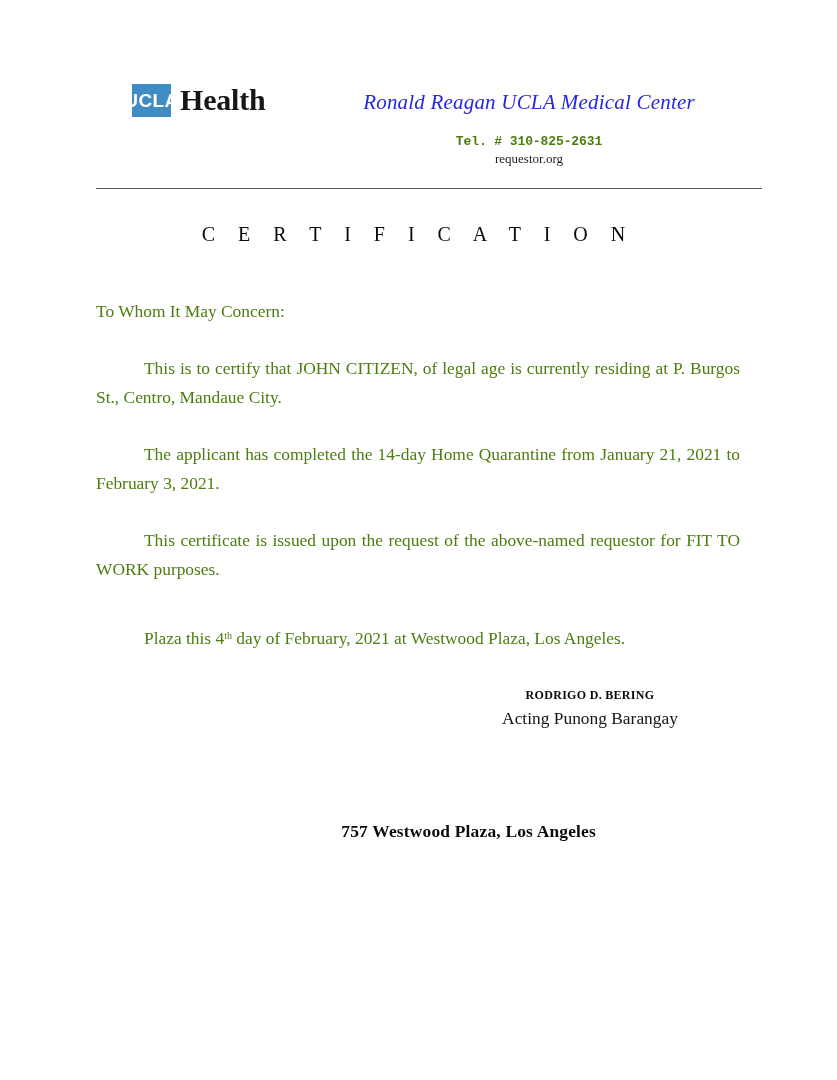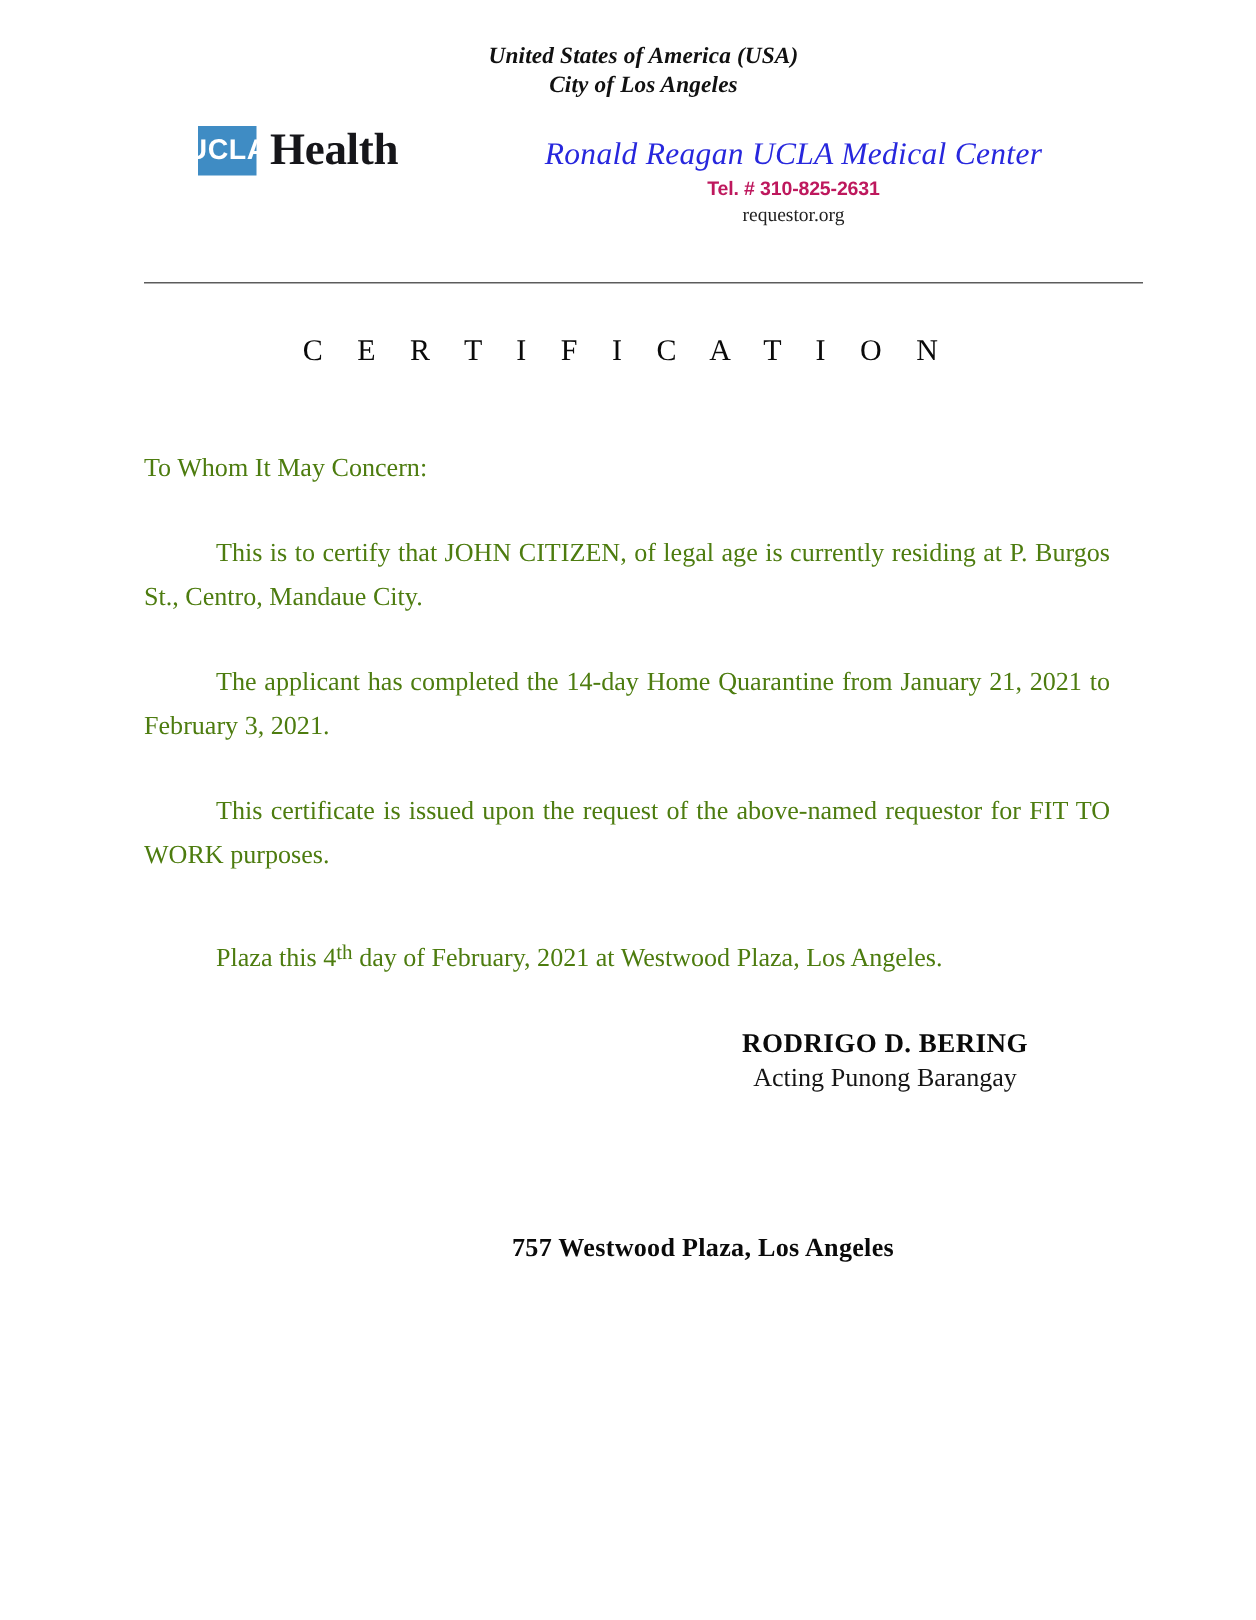--- a/index.html
+++ b/index.html
@@ -90,26 +90,26 @@
   }
   .facility-name {
     font-family: "Liberation Serif", "DejaVu Serif", serif;
     font-style: italic;
     font-size: 21px;
     line-height: 25px;
     color: #2727dd;
     letter-spacing: 0.2px;
   }
   .facility-tel {
-    margin-top: 2px;
-    font-family: Liberation Sans, sans-serif;
+    margin-top: 18px;
+    font-family: Liberation Mono, monospace;
     font-weight: bold;
     font-size: 13px;
     line-height: 17px;
-    color: #be185d;
+    color: #4d7c0f;
     letter-spacing: -0.1px;
   }
   .facility-web {
     margin-top: 1px;
     font-family: "Liberation Serif", "DejaVu Serif", serif;
     font-size: 13px;
     line-height: 16px;
     color: #222222;
   }
 
@@ -158,37 +158,37 @@
     text-indent: 48px;
   }
   .para b, .salutation b { font-weight: normal; }
 
   .given-line {
     margin: 40px 0 0 0;
     text-align: left;
     text-indent: 48px;
   }
   .ord-sup {
-    font-size: 14px;
+    font-size: 10px;
     vertical-align: 5px;
     line-height: 0;
   }
 
   
   .signature-block {
     position: absolute;
     left: 430px;
     top: 684px;
     width: 320px;
     text-align: center;
   }
   .signatory-name {
     font-family: "Liberation Serif", "DejaVu Serif", serif;
     font-weight: bold;
-    font-size: 18px;
+    font-size: 12px;
     line-height: 23px;
     letter-spacing: 0.3px;
     color: #0a0a0a;
   }
   .signatory-title {
     font-family: "Liberation Serif", "DejaVu Serif", serif;
     font-size: 17.4px;
     line-height: 23px;
     color: #151515;
   }
@@ -208,24 +208,20 @@
     color: #0a0a0a;
   }
 </style>
 </head>
 <body>
 
 <div class="page">
 
   <div class="letterhead">
 
-    <div class="jurisdiction">
-      <div>United States of America (USA)</div>
-      <div>City of Los Angeles</div>
-    </div>
 
     <div class="logo-block">
       <span class="logo-mark">UCLA</span>
       <span class="logo-word">Health</span>
     </div>
 
     <div class="facility-block">
       <div class="facility-name">Ronald Reagan UCLA Medical Center</div>
       <div class="facility-tel">Tel. # 310-825-2631</div>
       <div class="facility-web">requestor.org</div>

